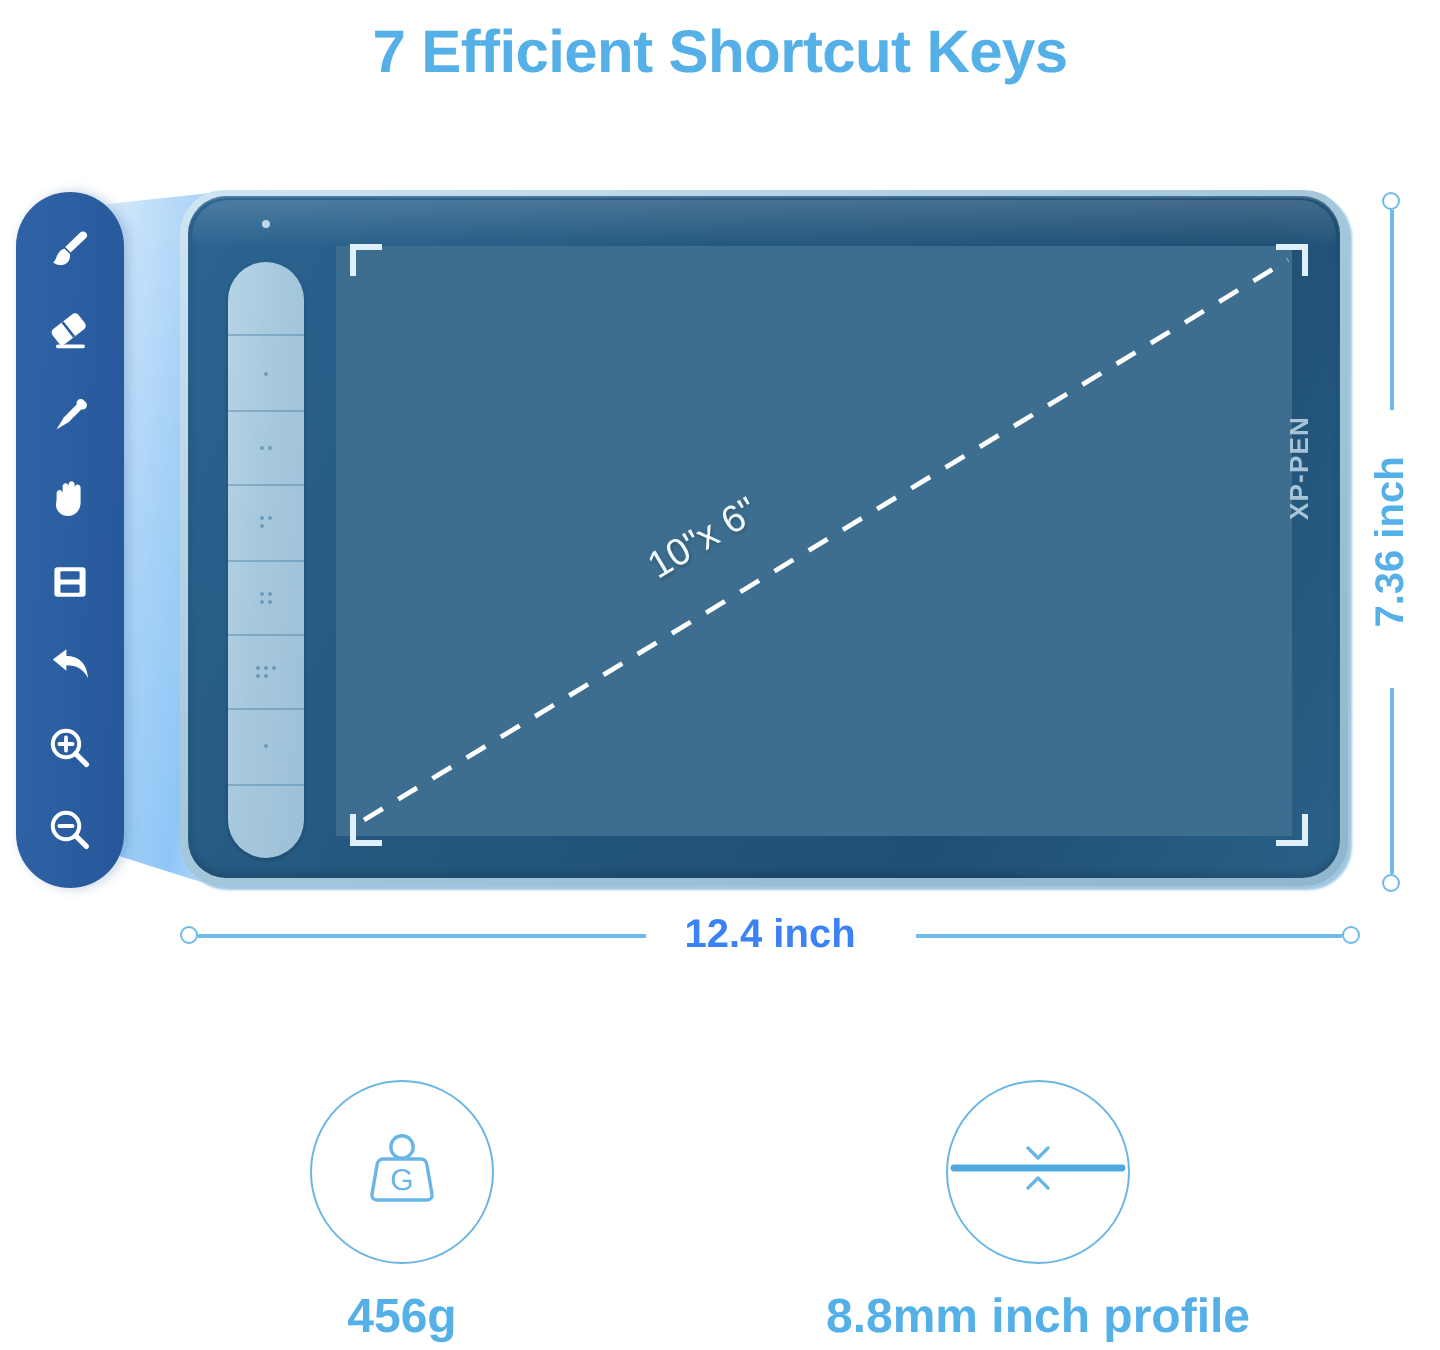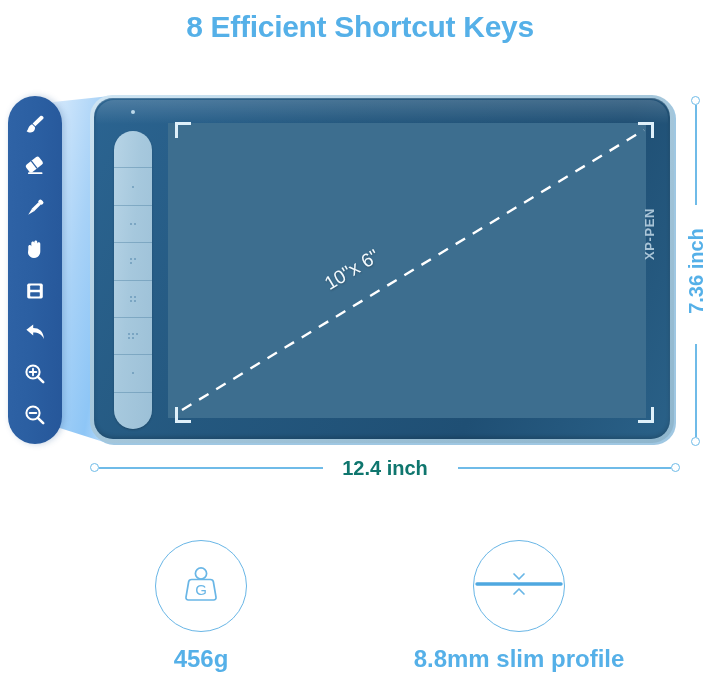--- a/index.html
+++ b/index.html
@@ -302,21 +302,21 @@
     background: #fff;
     box-sizing: border-box;
   }
   .dim-h .cap.left { left: 0; }
   .dim-h .cap.right { left: 581px; }
   .dim-h .label {
     position: absolute;
     left: 295px;
     top: 18px;
     transform: translate(-50%,-50%);
-    color: #0f766e;
+    color: #3b82f6;
     font-size: 20px;
     font-weight: 700;
     white-space: nowrap;
   }
 
   
   .features {
     position: absolute;
     left: 0;
     top: 540px;
@@ -345,21 +345,21 @@
     margin-top: 13px;
     color: #55b0e8;
     font-size: 24px;
     font-weight: 700;
     white-space: nowrap;
   }
 </style>
 </head>
 <body>
 
-<div class="page-title">8 Efficient Shortcut Keys</div>
+<div class="page-title">7 Efficient Shortcut Keys</div>
 
 <div class="beam"></div>
 <div class="beam-edge"></div>
 
 <div class="icon-panel">
 
   <div class="icon-panel-slot">
     <span>
       <svg width="26" height="26" viewBox="0 0 26 26">
         <path d="M21 4.4 C21.8 5.2 21.8 6.2 21 7 L13.3 14.2 L10.6 11.5 L18.1 4.2 C18.9 3.5 20.2 3.6 21 4.4 Z" fill="#ffffff"></path>
@@ -541,16 +541,16 @@
   <div class="feature">
     <div class="feature-circle">
       <span>
         <svg width="90" height="56" viewBox="0 0 90 56">
           <line x1="3" y1="28" x2="87" y2="28" stroke="#4fa8e0" stroke-width="3.4" stroke-linecap="round"></line>
           <polyline points="40,18 45,23 50,18" fill="none" stroke="#69b6e6" stroke-width="1.7" stroke-linecap="round" stroke-linejoin="round"></polyline>
           <polyline points="40,38 45,33 50,38" fill="none" stroke="#69b6e6" stroke-width="1.7" stroke-linecap="round" stroke-linejoin="round"></polyline>
         </svg>
       </span>
     </div>
-    <div class="feature-label">8.8mm slim profile</div>
+    <div class="feature-label">8.8mm inch profile</div>
   </div>
 
 </div>
 
 </body></html>

